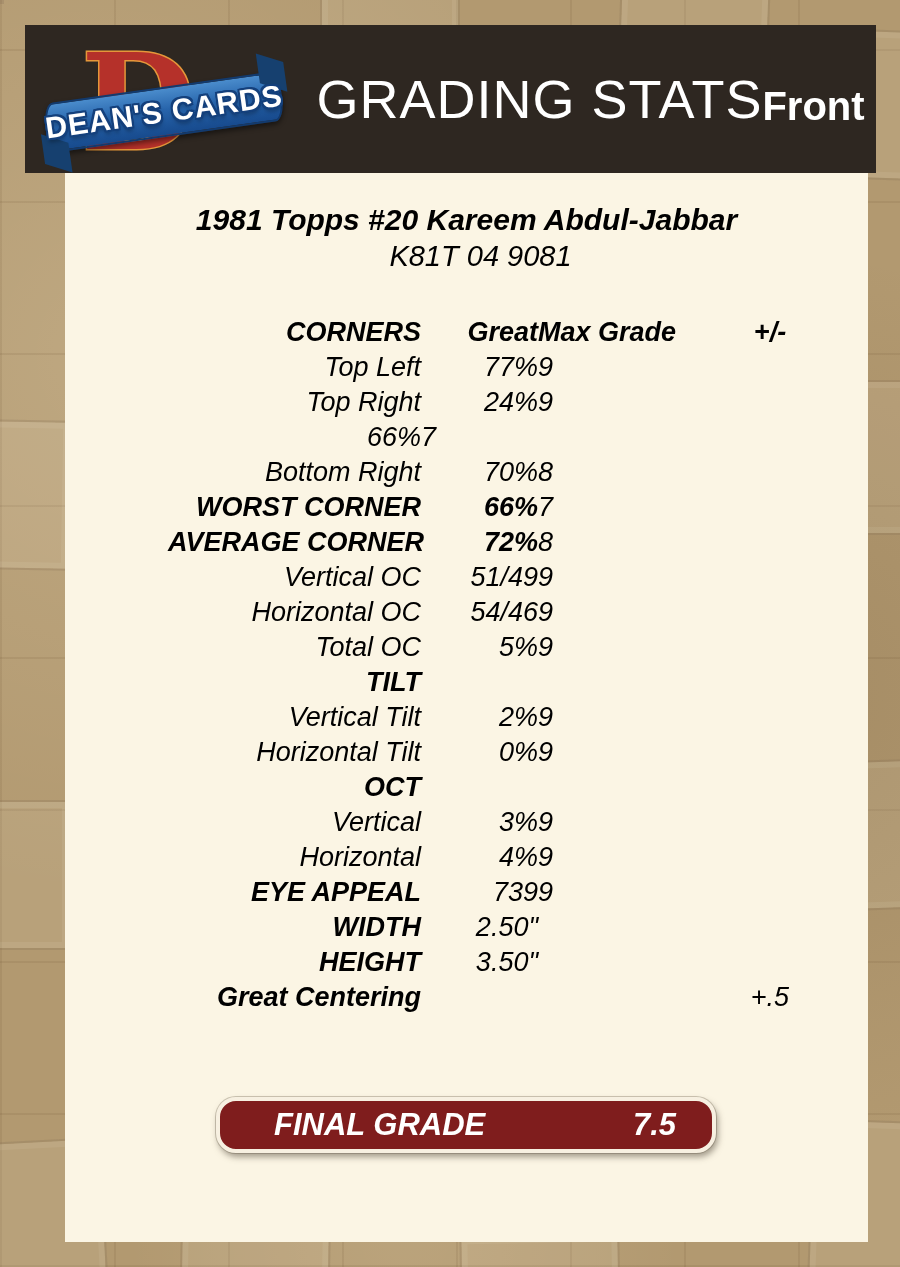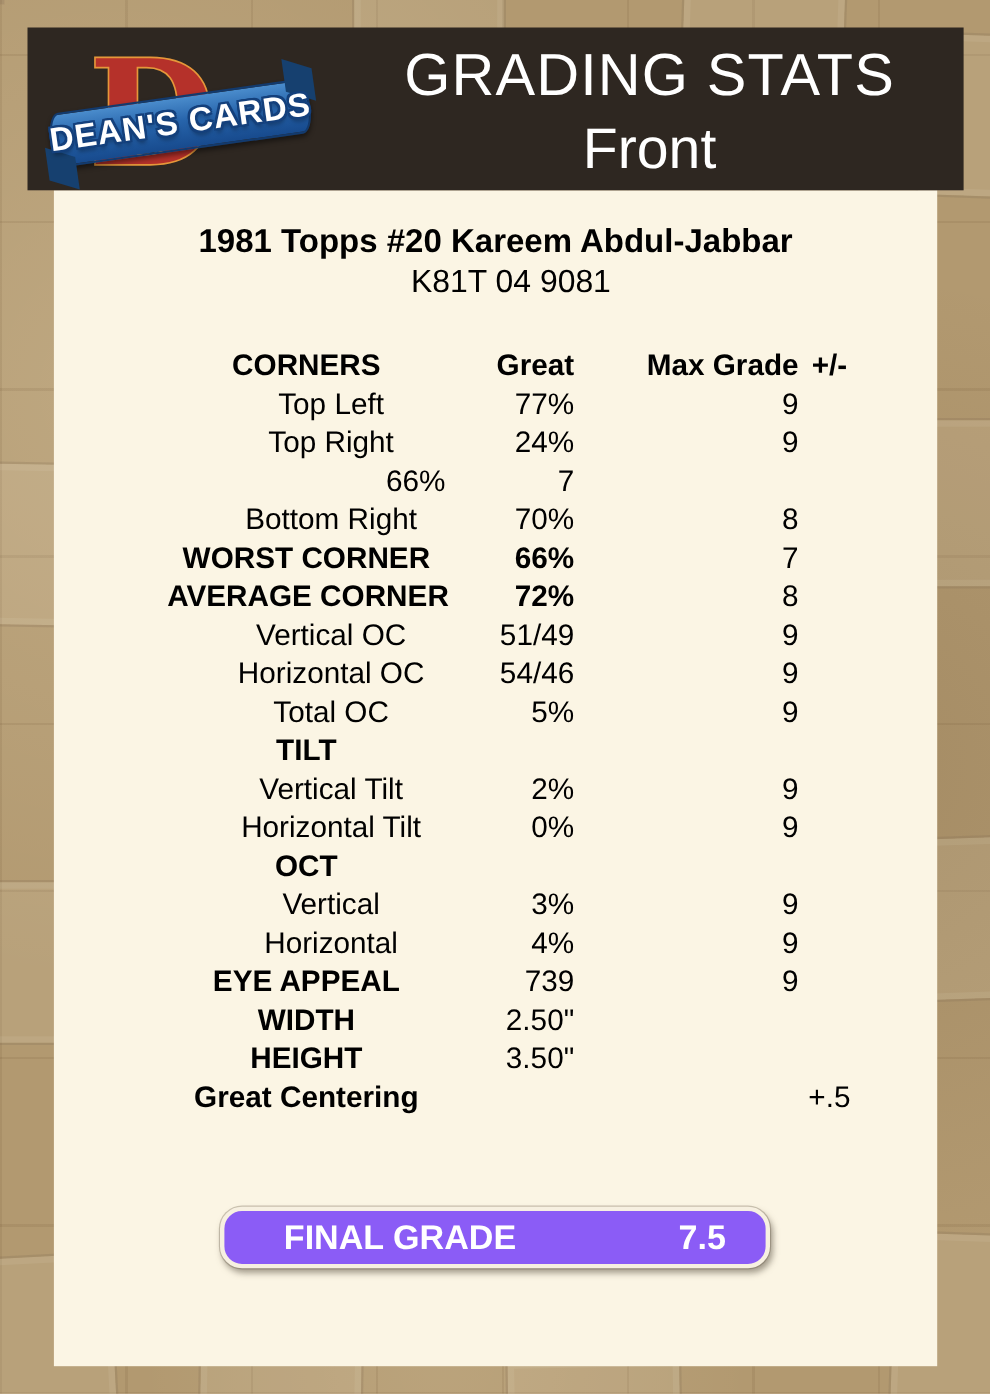--- a/index.html
+++ b/index.html
@@ -67,64 +67,65 @@
   .ribbon span {
     color:#ffffff; font-weight:bold; font-size:30px; letter-spacing:1px;
     white-space:nowrap;
     text-shadow:
       -2px -2px 0 #14407c, 2px -2px 0 #14407c, -2px 2px 0 #14407c, 2px 2px 0 #14407c,
       0 -2px 0 #14407c, 0 2px 0 #14407c, -2px 0 0 #14407c, 2px 0 0 #14407c,
       0 4px 4px rgba(0,0,0,0.35);
   }
   .topbar-titles {
     position:absolute; left:280px; right:0; top:0; bottom:0;
-    display:flex; flex-direction:column; align-items:center; justify-content:center;
+    display:flex; flex-direction:row; align-items:center; justify-content:center;
     color:#ffffff; text-align:center;
   }
   .topbar-title   { font-size:54px; line-height:60px; letter-spacing:1px; font-weight:400; }
-  .topbar-subtitle{ font-size:52px; line-height:48px; font-weight:400; margin-top:14px; }
+  .topbar-subtitle{ font-size:40px; line-height:48px; font-weight:700; margin-top:14px; }
 
   
   .panel {
-    position:absolute; left:49px; top:173px; width:803px; height:1069px;
+    position:absolute; left:65px; top:173px; width:803px; height:1069px;
     background:#fbf5e4;
     z-index:2;
     color:#000;
+    font-style:italic;
   }
   .card-title {
     margin-top:29px; text-align:center;
     font-size:30px; line-height:36px; font-weight:bold;
   }
   .card-code {
     text-align:center; font-size:29px; line-height:36px; font-weight:400;padding-left:28px;
   }
 
   
   .stats { margin:41px 0 0 103px; font-size:27px; }
   .trow {
     display:grid;
     grid-template-columns:253px 117px 204px 56px;
     height:35px; align-items:center;
   }
   .trow.gap { margin-top:16px; }
   .c  { white-space:nowrap; }
-  .c0 { text-align:center; }
+  .c0 { text-align:right; }
   .c1 { text-align:right; }
-  .c2 { text-align:right; }
+  .c2 { text-align:left; }
   .c3 { text-align:center; }
   .indent .c0 { padding-left:45px; }
   .bold .c0 { font-weight:bold; }
   .boldval .c1 { font-weight:bold; }
   .thead .c { font-weight:bold; }
 
   
   .final-grade {
     position:absolute; left:151px; top:924px; 
     width:500px; height:56px;
-    background:#8b5cf6;
+    background:#7f1d1d;
     border:4px solid #f7f0e1;
     border-radius:20px;
     box-shadow:2px 4px 6px rgba(90,80,65,0.55), 0 0 0 1px rgba(160,150,130,0.5);
     display:flex; align-items:center; justify-content:space-between;
     padding:0 36px 0 54px;
     color:#ffffff; font-weight:bold; font-size:31px;
   }
 </style>
 </head>
 <body>

